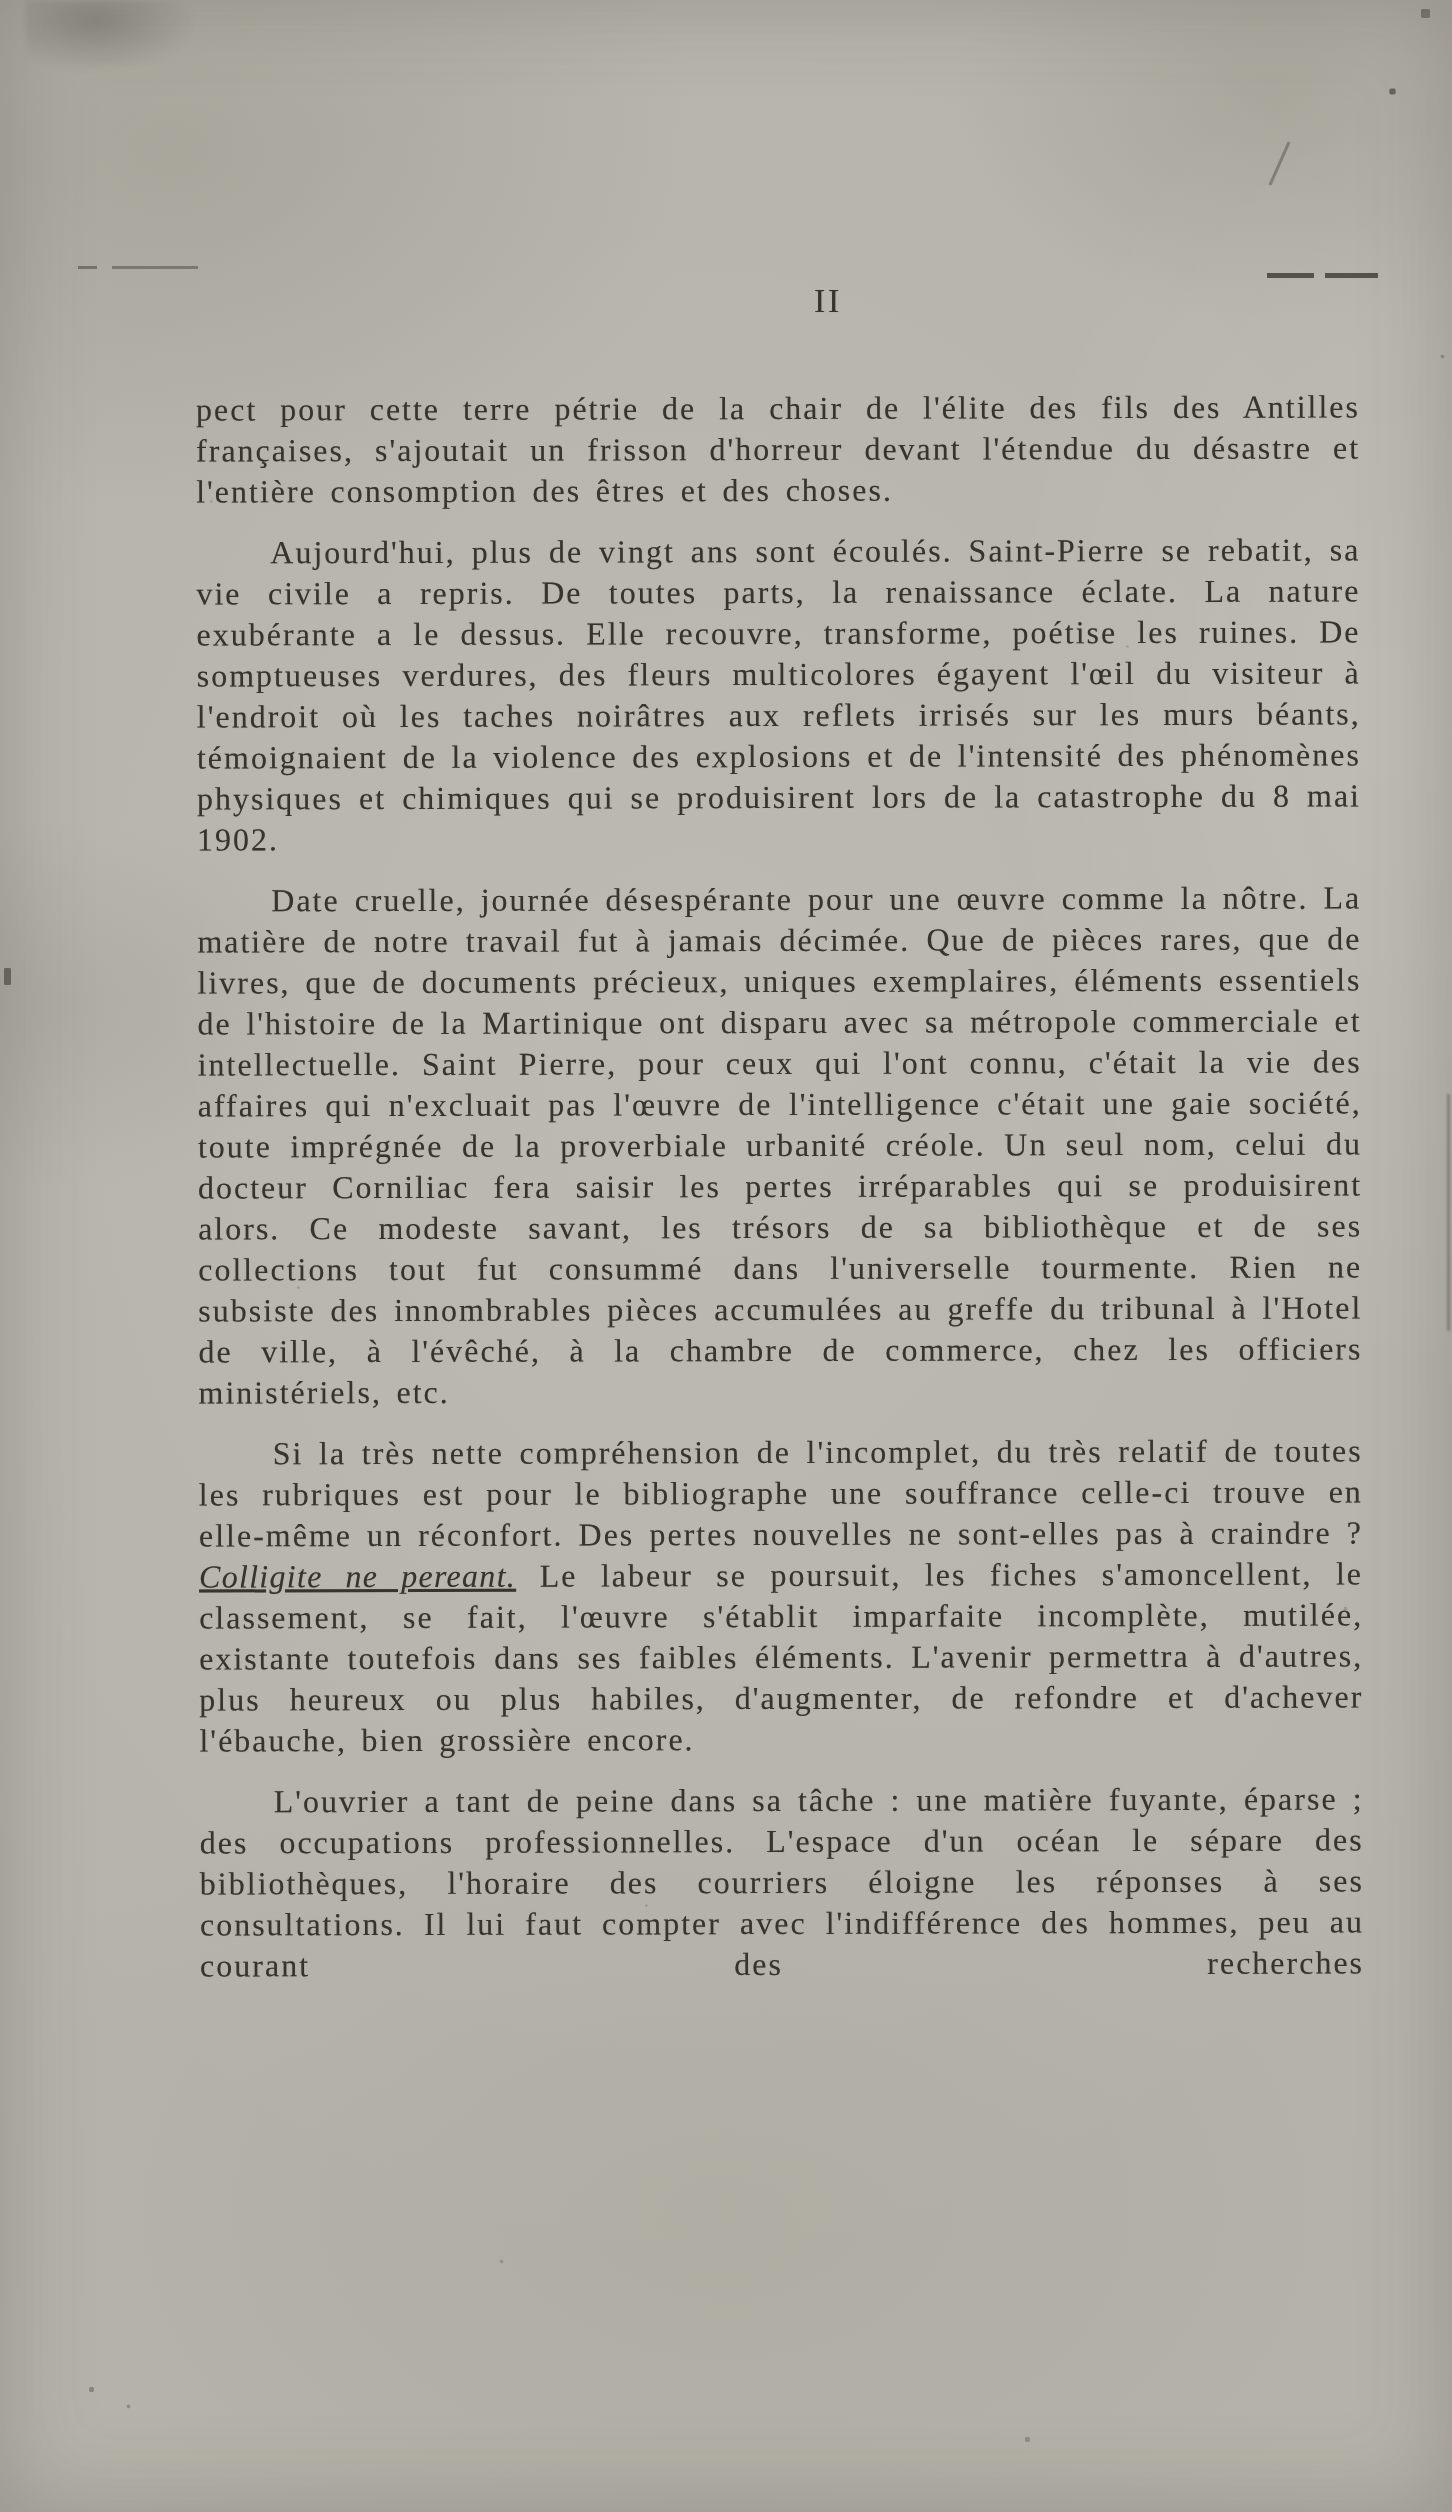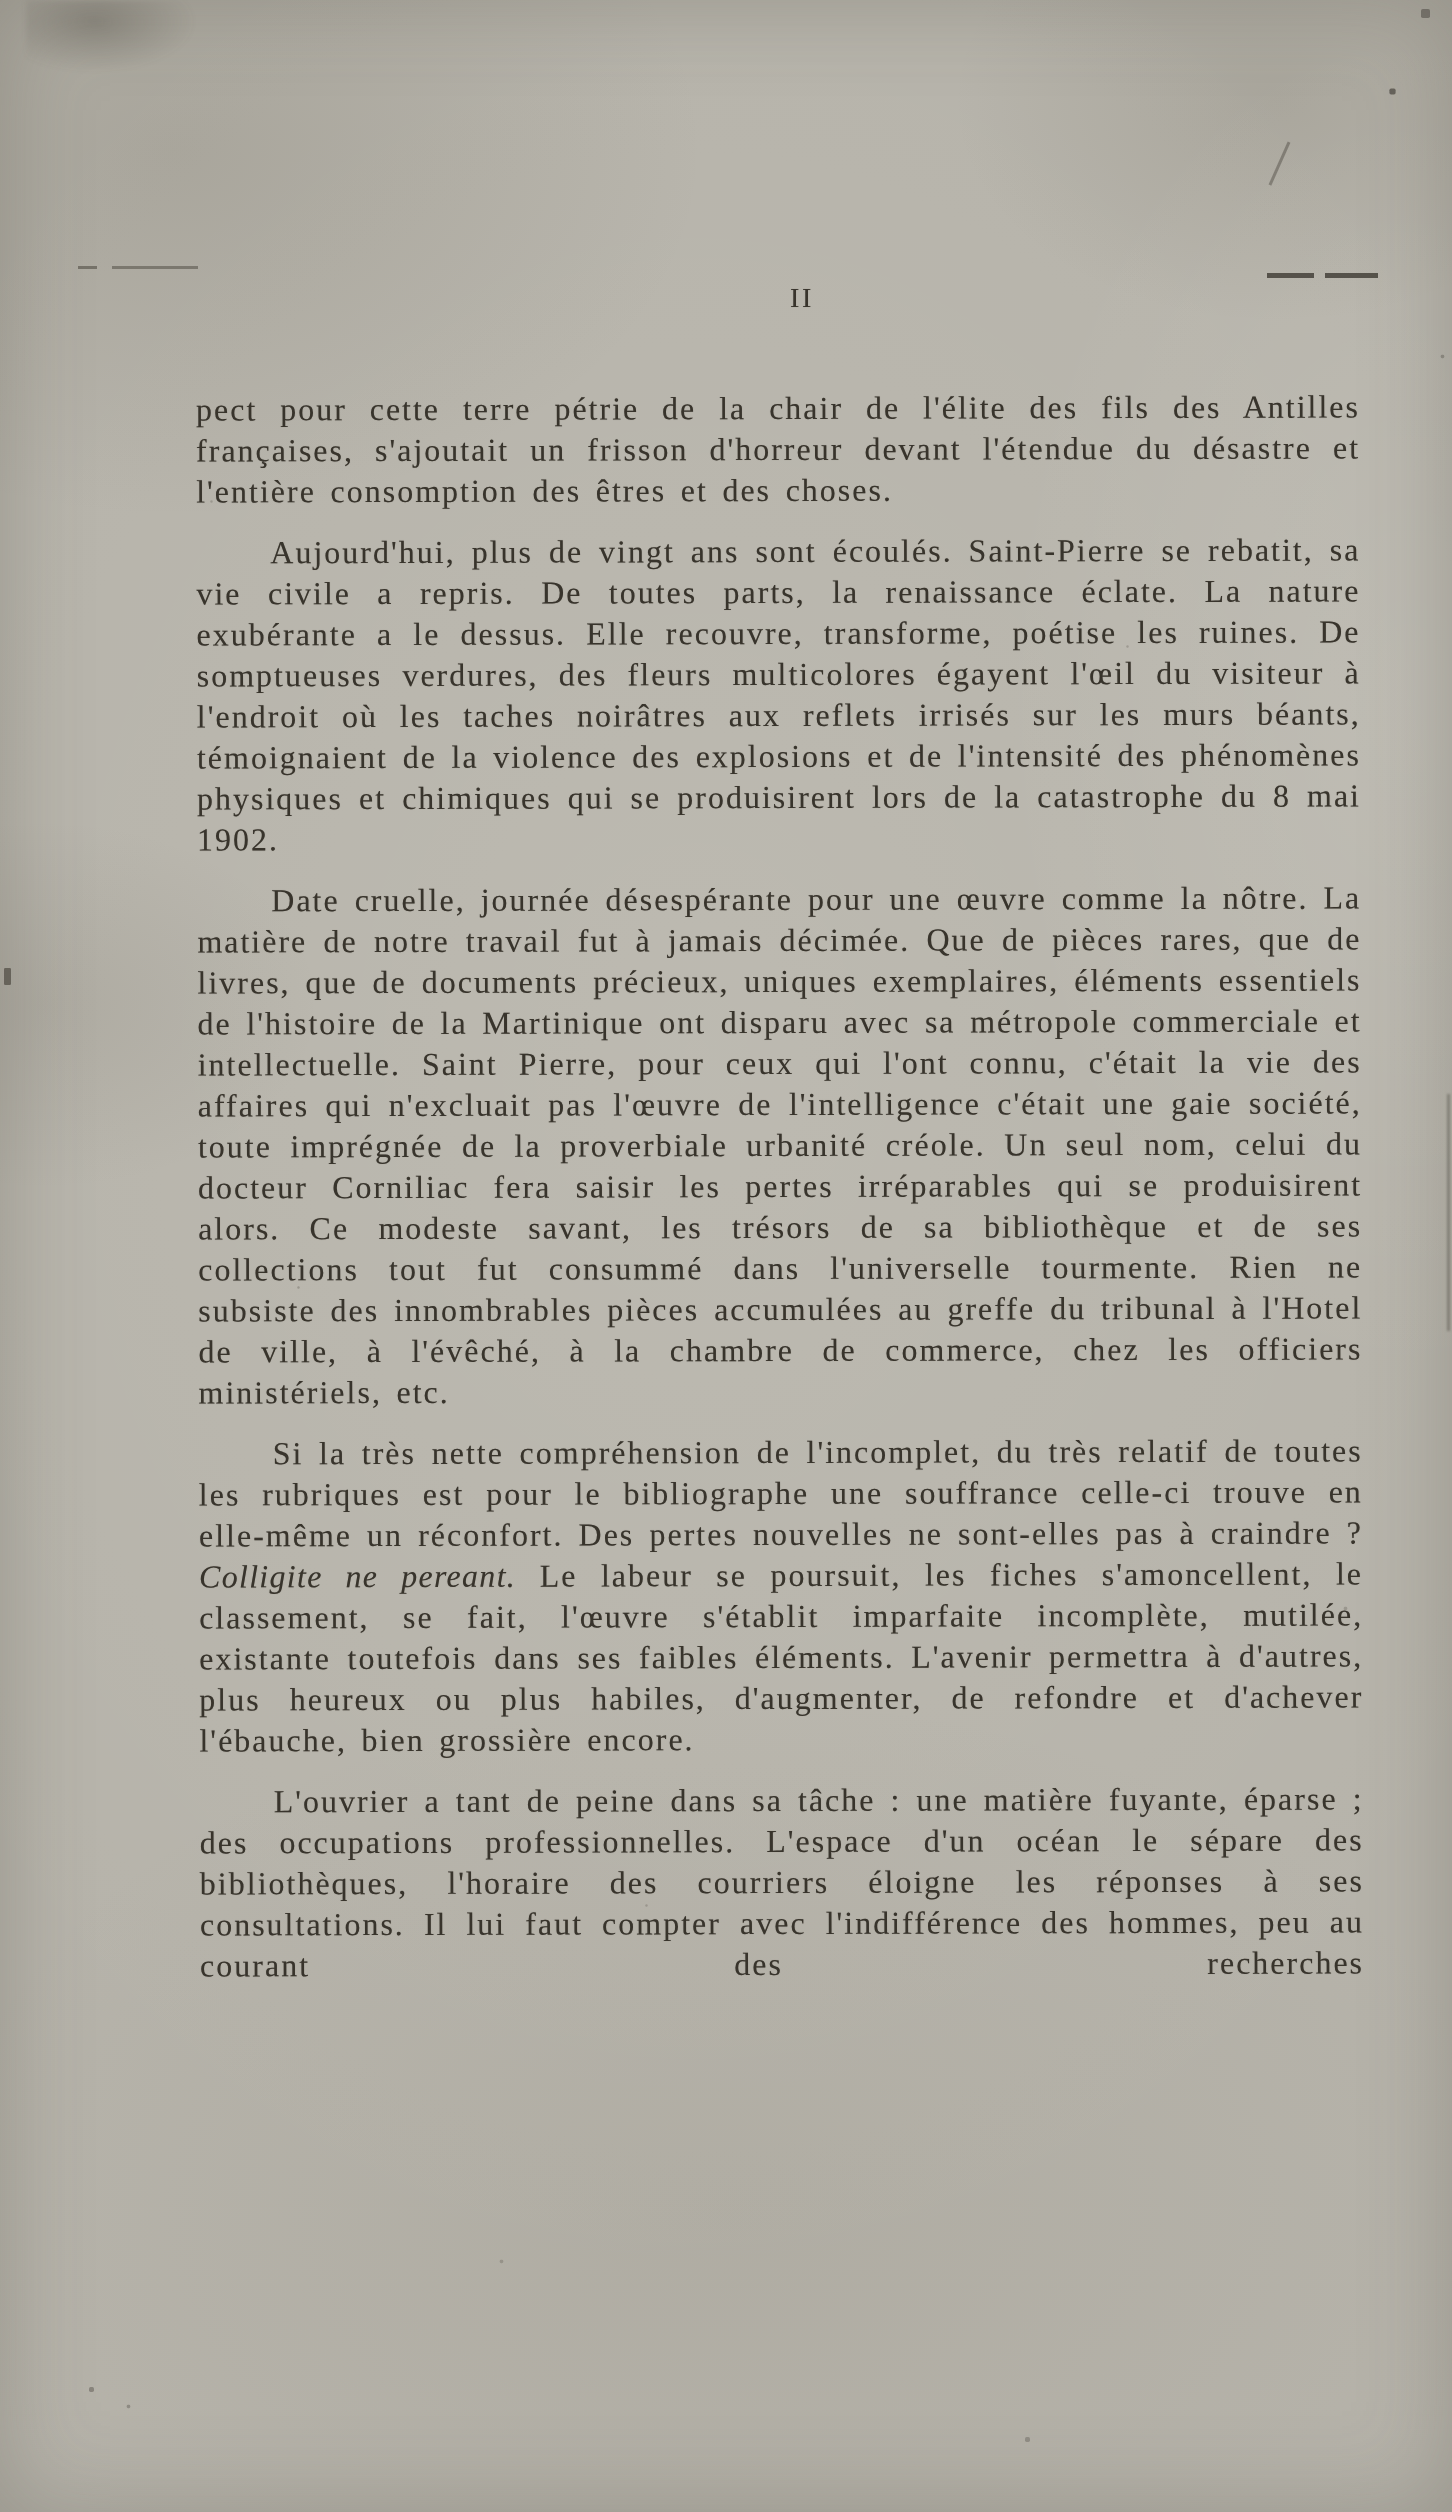--- a/index.html
+++ b/index.html
@@ -22,22 +22,22 @@
       radial-gradient(ellipse 396px 264px at 3% 40%, rgba(92,87,74,0.12), transparent 70%);
     box-shadow: inset 0 0 92px rgba(72,67,56,0.28);
     font-family: "Liberation Serif", "DejaVu Serif", serif;
     color: var(--ink, #38342c);
   }
 
   
   .folio {
     position: absolute;
     top: 282px;
-    left: 790px;
-    font-size: 28px;
+    left: 814px;
+    font-size: 34px;
     letter-spacing: 2.6px;
     color: var(--ink, #38342c);
     text-shadow: 0 0 0.7px rgba(52,48,40,0.45);
   }
   .textblock {
     position: absolute;
     left: 198px;
     top: 388px;
     width: 1164px;
     transform: rotate(-0.15deg);
@@ -49,21 +49,21 @@
     text-shadow: 0 0 0.7px rgba(52,48,40,0.38);
   }
   .textblock p {
     margin: 0;
     padding: 0;
     text-indent: 74px;
   }
   .textblock p + p { margin-top: 20px; }
   .textblock p.no-indent { text-indent: 0; }
   .textblock p.justify-last { text-align-last: justify; }
-  .latin { font-style: italic; letter-spacing: 1.3px; }
+  .latin { font-style: italic; letter-spacing: 1.3px; text-decoration: underline; }
 
   
   .corner-smudge {
     position: absolute;
     left: 26px; top: 0px;
     width: 171px; height: 73px;
     background: radial-gradient(ellipse at 40% 30%, rgba(58,54,45,0.28), transparent 70%);
     filter: blur(2.6px);
   }
   .dash-left {

